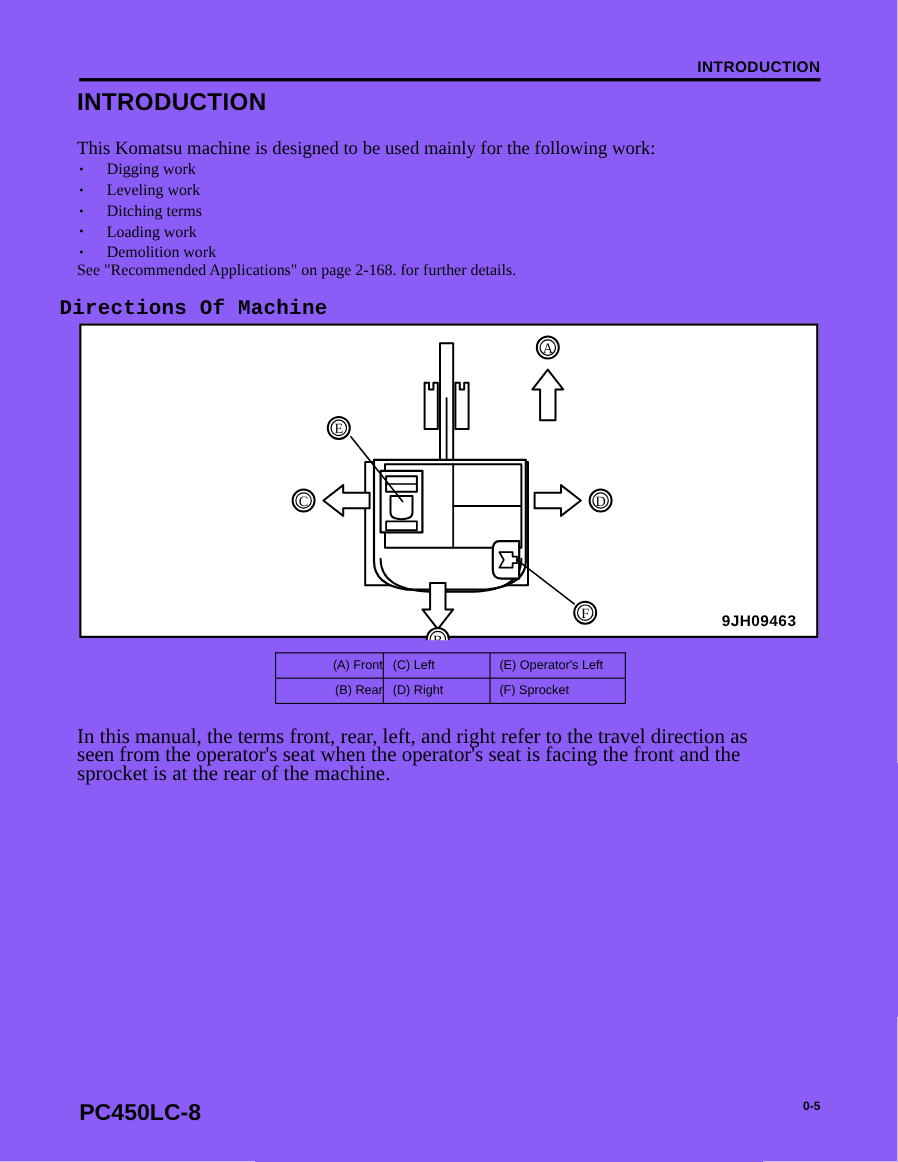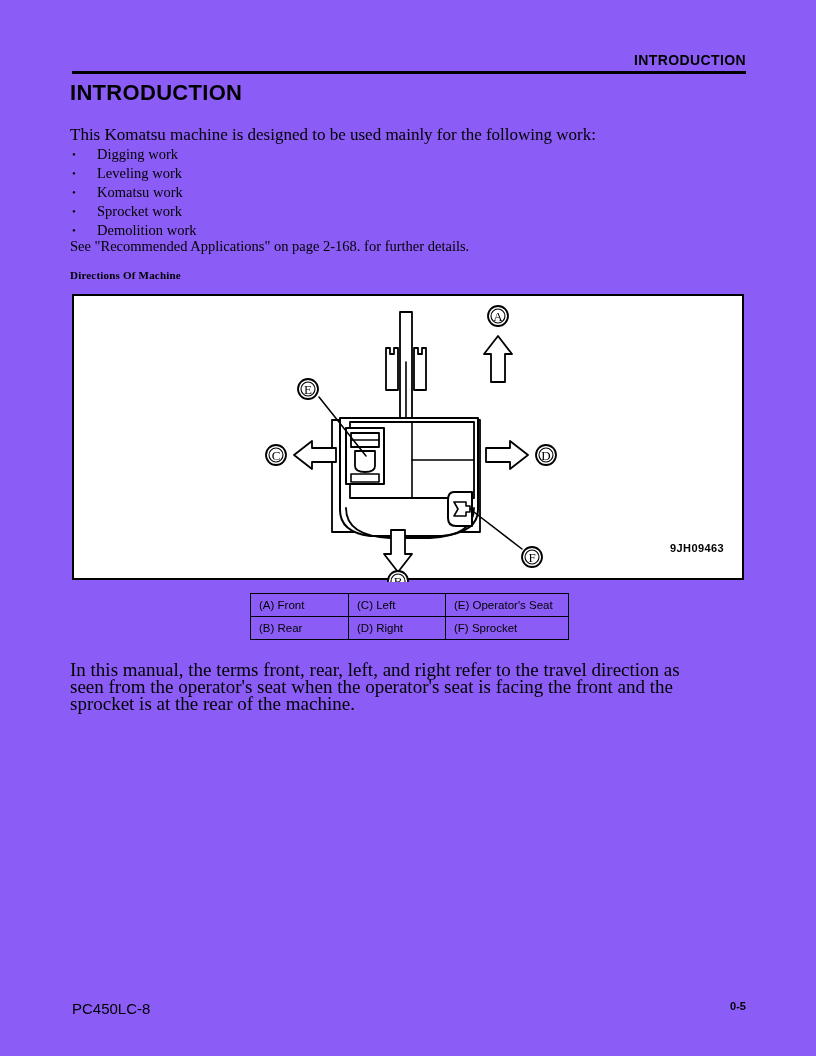--- a/index.html
+++ b/index.html
@@ -104,25 +104,25 @@
     font-size: 27px;
     color: #1a1a1a;
     letter-spacing: -0.2px;
     white-space: nowrap;
     z-index: 6;
   }
 
   
   .section-heading {
     position: absolute;
-    left: 70px;
+    left: 54px;
     top: 269px;
-    font-family: Liberation Serif, serif;
-    font-weight: bold;
-    font-size: 11px;
+    font-family: Liberation Mono, monospace;
+    font-weight: bold;
+    font-size: 19px;
     letter-spacing: 0.2px;
   }
 
   
   .figure-frame {
     position: absolute;
     left: 72px;
     top: 294px;
     width: 672px;
     height: 286px;
@@ -133,65 +133,65 @@
   .figure-svg {
     position: absolute;
     left: 0;
     top: 0;
     width: 672px;
     height: 286px;
   }
   .figure-code {
     position: absolute;
     right: 18px;
-    bottom: 24px;
-    font-family: "Liberation Sans", sans-serif;
-    font-weight: bold;
-    font-size: 11px;
+    bottom: 6px;
+    font-family: "Liberation Sans", sans-serif;
+    font-weight: bold;
+    font-size: 14px;
     letter-spacing: 0.4px;
   }
 
   
   .legend-table {
     position: absolute;
     left: 250px;
     top: 593px;
     border-collapse: collapse;
     font-family: "Liberation Sans", sans-serif;
     font-size: 11.5px;
   }
   .legend-table td {
     border: 1.6px solid #000;
     height: 22px;
     padding: 0 0 0 8px;
     vertical-align: middle;
     white-space: nowrap;
   }
-  .legend-table td.c1 { width: 89px; }
+  .legend-table td.c1 { width: 89px; text-align: right; }
   .legend-table td.c2 { width: 88px; }
   .legend-table td.c3 { width: 114px; }
 
   
   .closing {
     position: absolute;
     left: 70px;
     top: 661px;
     width: 646px;
     font-size: 19px;
     line-height: 17px;
   }
 
   
   .footer-left {
     position: absolute;
     left: 72px;
     top: 1000px;
     font-family: "Liberation Sans", sans-serif;
-    font-weight: normal;
-    font-size: 15px;
+    font-weight: bold;
+    font-size: 21px;
   }
   .footer-right {
     position: absolute;
     left: 72px;
     top: 1000px;
     width: 674px;
     text-align: right;
     font-family: "Liberation Sans", sans-serif;
     font-weight: bold;
     font-size: 11px;
@@ -213,25 +213,25 @@
     <div class="bullet-row">
       <span class="bullet-mark">•</span>
       <span class="bullet-text">Digging work</span>
     </div>
     <div class="bullet-row">
       <span class="bullet-mark">•</span>
       <span class="bullet-text">Leveling work</span>
     </div>
     <div class="bullet-row">
       <span class="bullet-mark">•</span>
-      <span class="bullet-text">Komatsu work</span>
-    </div>
-    <div class="bullet-row">
-      <span class="bullet-mark">•</span>
-      <span class="bullet-text">Sprocket work</span>
+      <span class="bullet-text">Ditching terms</span>
+    </div>
+    <div class="bullet-row">
+      <span class="bullet-mark">•</span>
+      <span class="bullet-text">Loading work</span>
     </div>
     <div class="bullet-row">
       <span class="bullet-mark">•</span>
       <span class="bullet-text">Demolition work</span>
     </div>
   </div>
 
   <div class="see-note">See "Recommended Applications" on page 2-168. for further details.</div>
 
 
@@ -321,21 +321,21 @@
       </g>
     </svg>
     <div class="figure-code">9JH09463</div>
   </div>
 
   <table class="legend-table">
     <tbody>
       <tr>
         <td class="c1">(A) Front</td>
         <td class="c2">(C) Left</td>
-        <td class="c3">(E) Operator's Seat</td>
+        <td class="c3">(E) Operator's Left</td>
       </tr>
       <tr>
         <td class="c1">(B) Rear</td>
         <td class="c2">(D) Right</td>
         <td class="c3">(F) Sprocket</td>
       </tr>
     </tbody>
   </table>
 
   <div class="closing">In this manual, the terms front, rear, left, and right refer to the travel direction as seen from the operator's seat when the operator's seat is facing the front and the sprocket is at the rear of the machine.</div>

